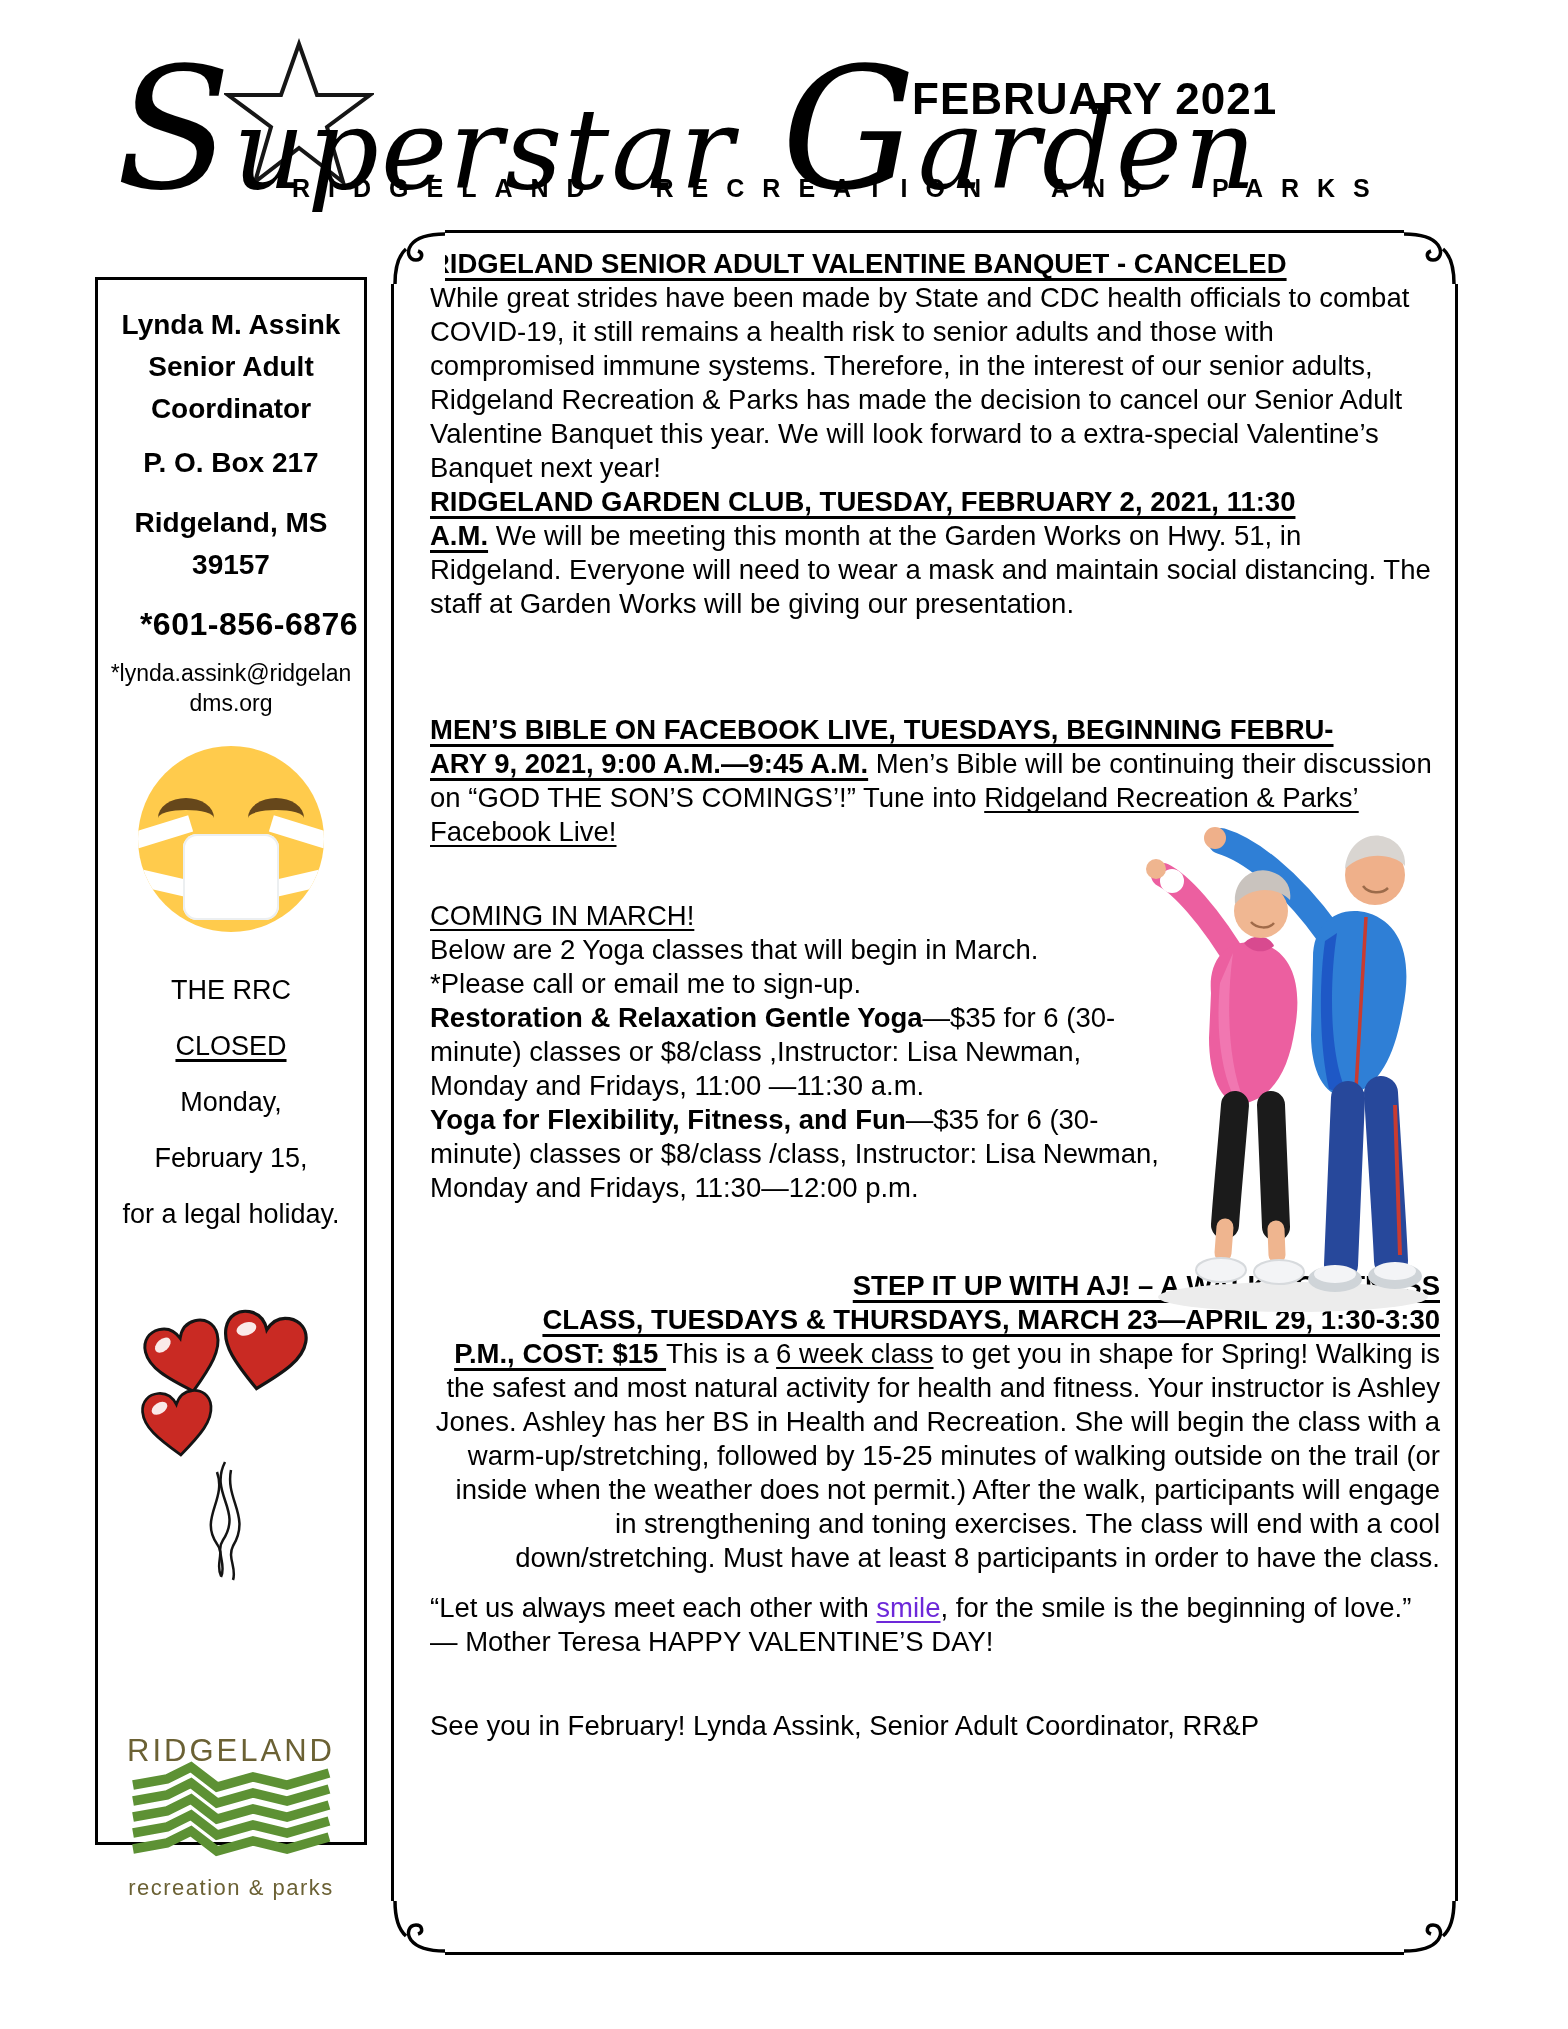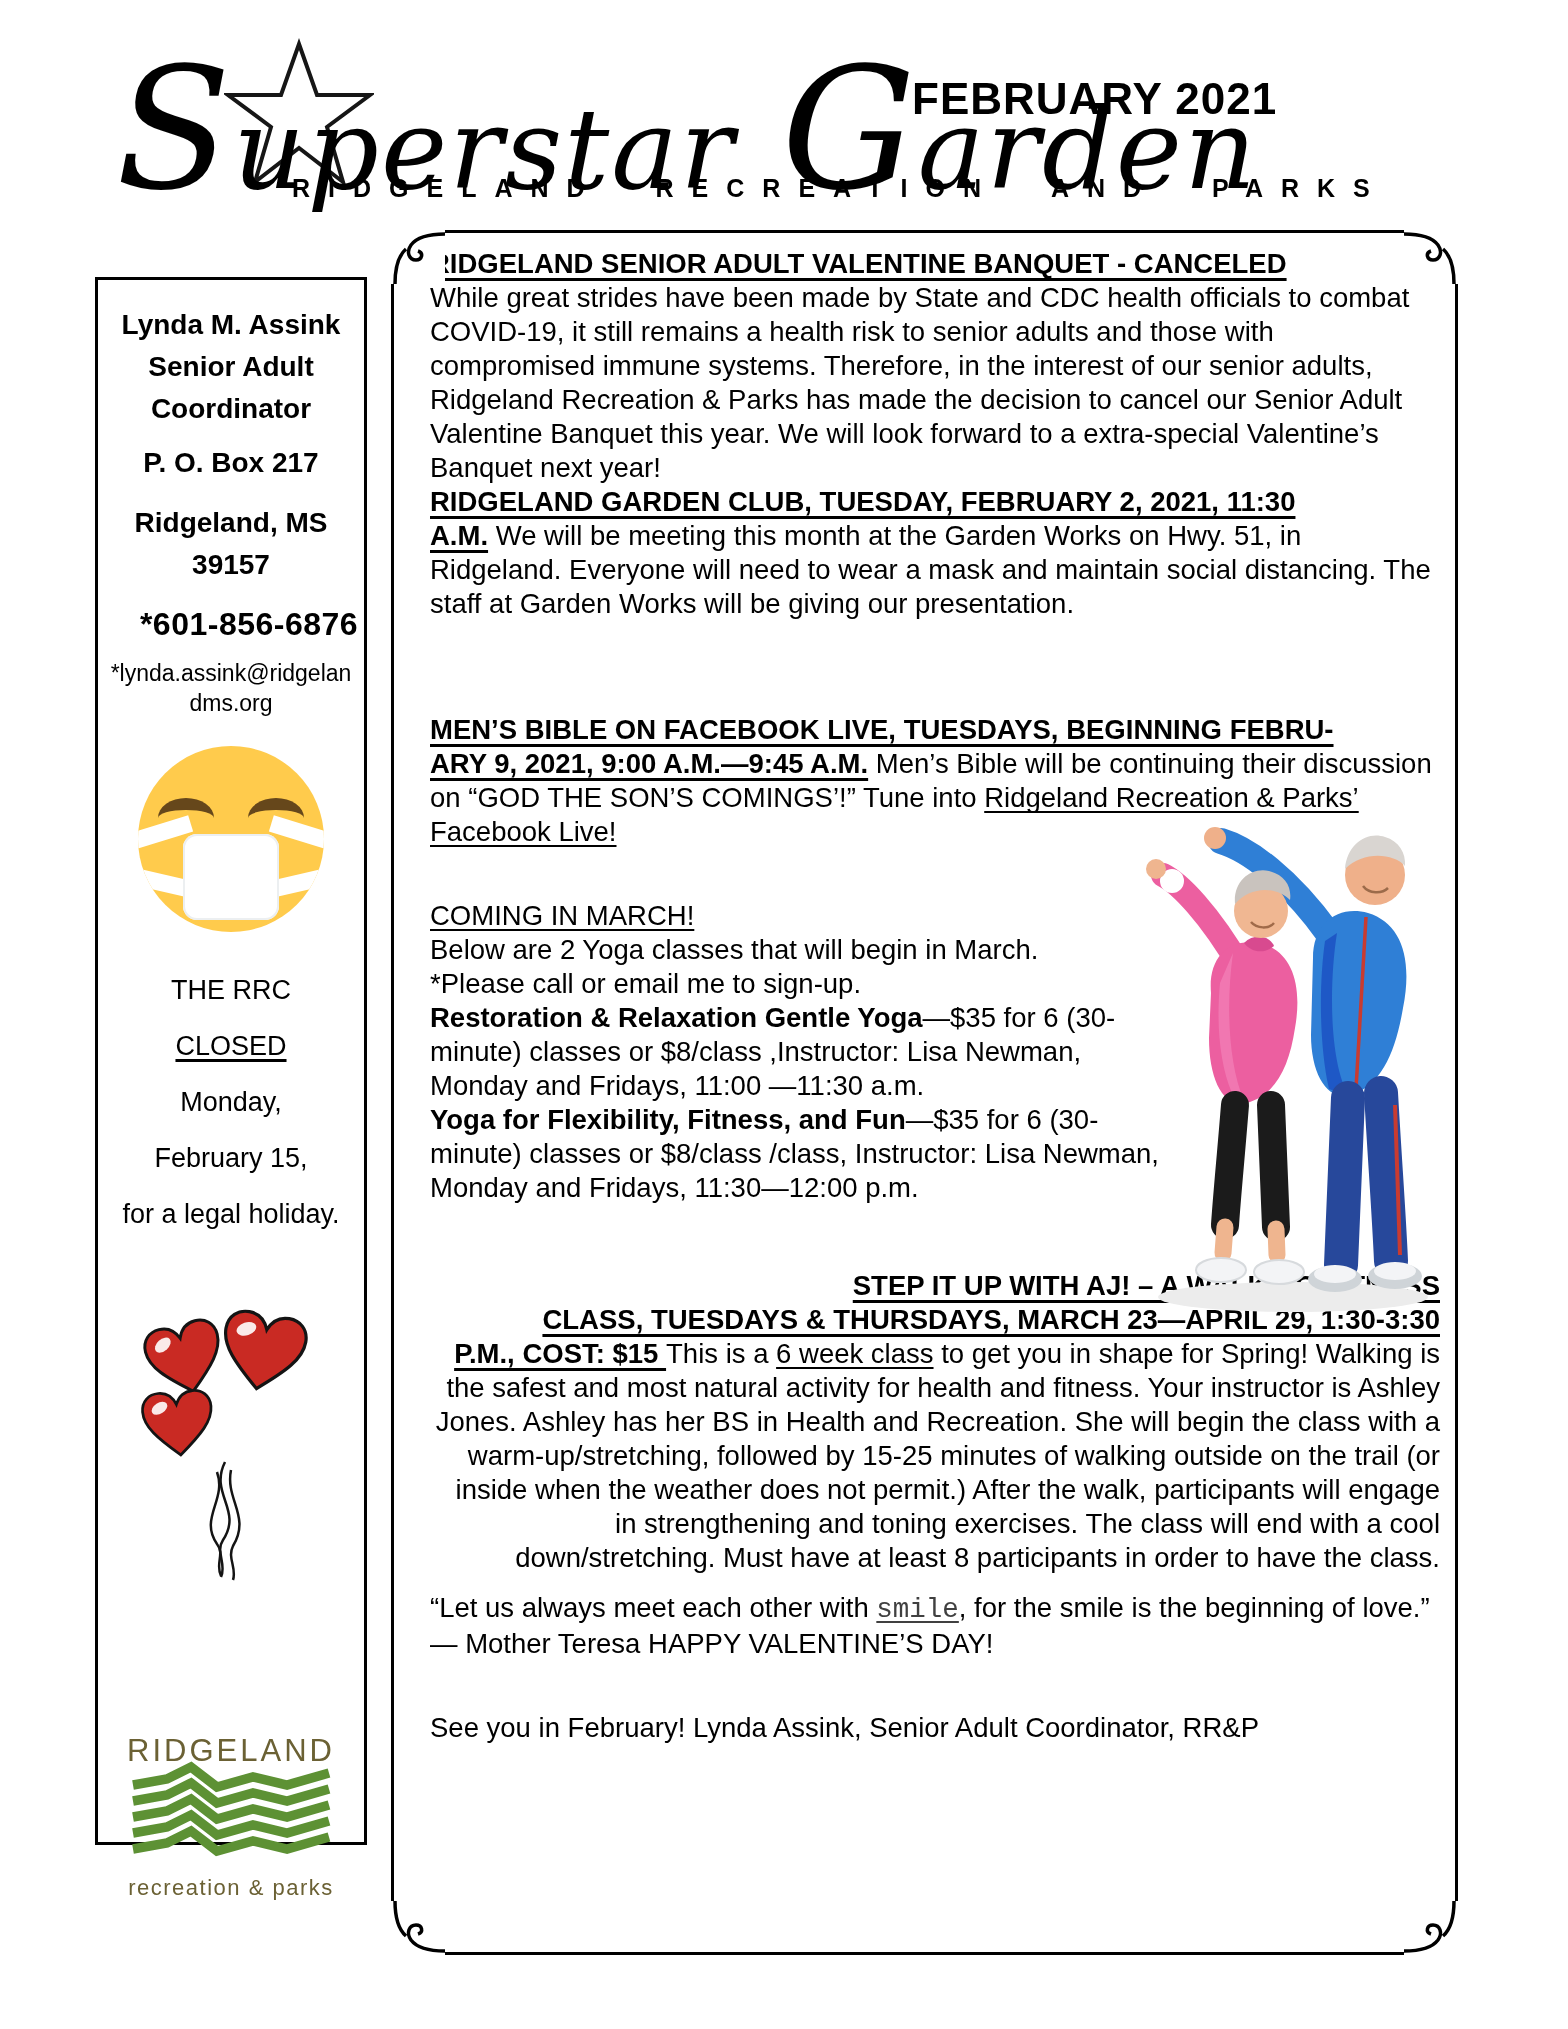--- a/index.html
+++ b/index.html
@@ -65,21 +65,21 @@
   .u{text-decoration:underline;text-decoration-thickness:2px;
     text-underline-offset:4px;text-decoration-skip-ink:none;}
   .b{font-weight:700;}
   .gap-mens{margin-top:92px;}
   .gap-coming{margin-top:50px;}
   .gap-yogah{margin-top:22px;}
   .narrow{max-width:730px;}
   .gap-step{margin-top:64px;text-align:right;}
   .gap-quote{margin-top:16px;}
   .gap-signoff{margin-top:50px;}
-  a.smile{color:#404040;text-decoration:underline;text-underline-offset:4px;cursor:pointer;font-family:Liberation Mono, monospace;}
+  a.smile{color:#6d28d9;text-decoration:underline;text-underline-offset:4px;cursor:pointer;}
 
   .yoga-photo{position:absolute;top:550px;right:10px;width:322px;height:540px;z-index:2;}
 </style>
 </head>
 <body>
 
 <div>
 
   <div>
     <svg class="title-star" width="150" height="152" viewBox="0 0 150 152">

